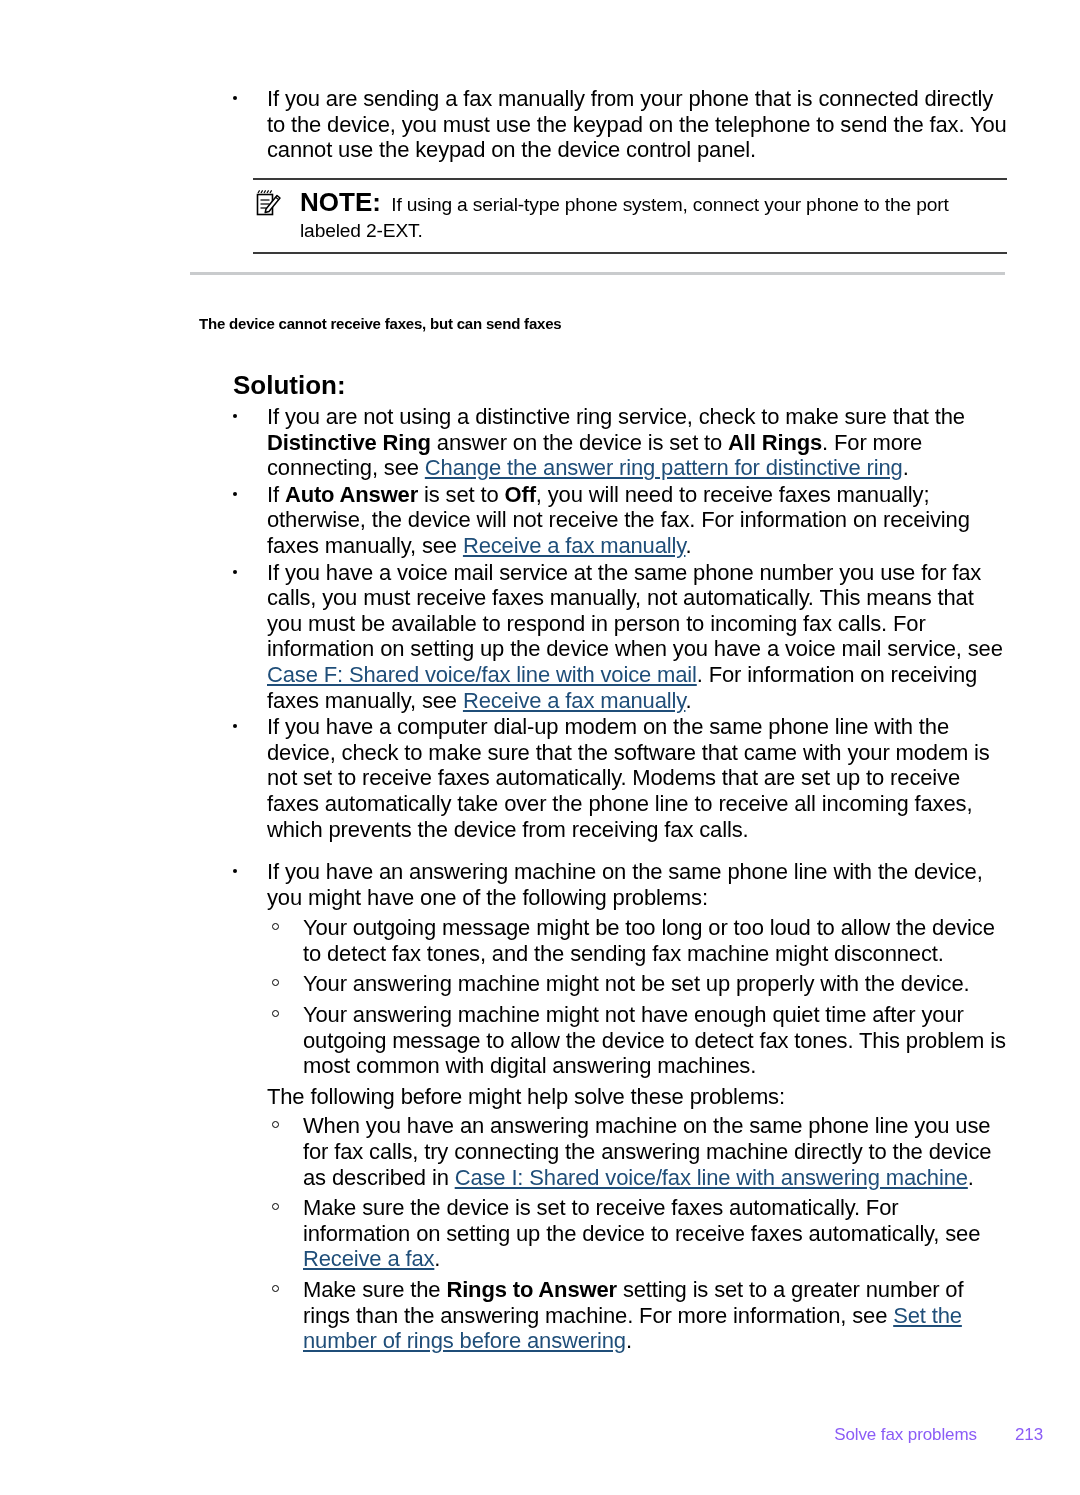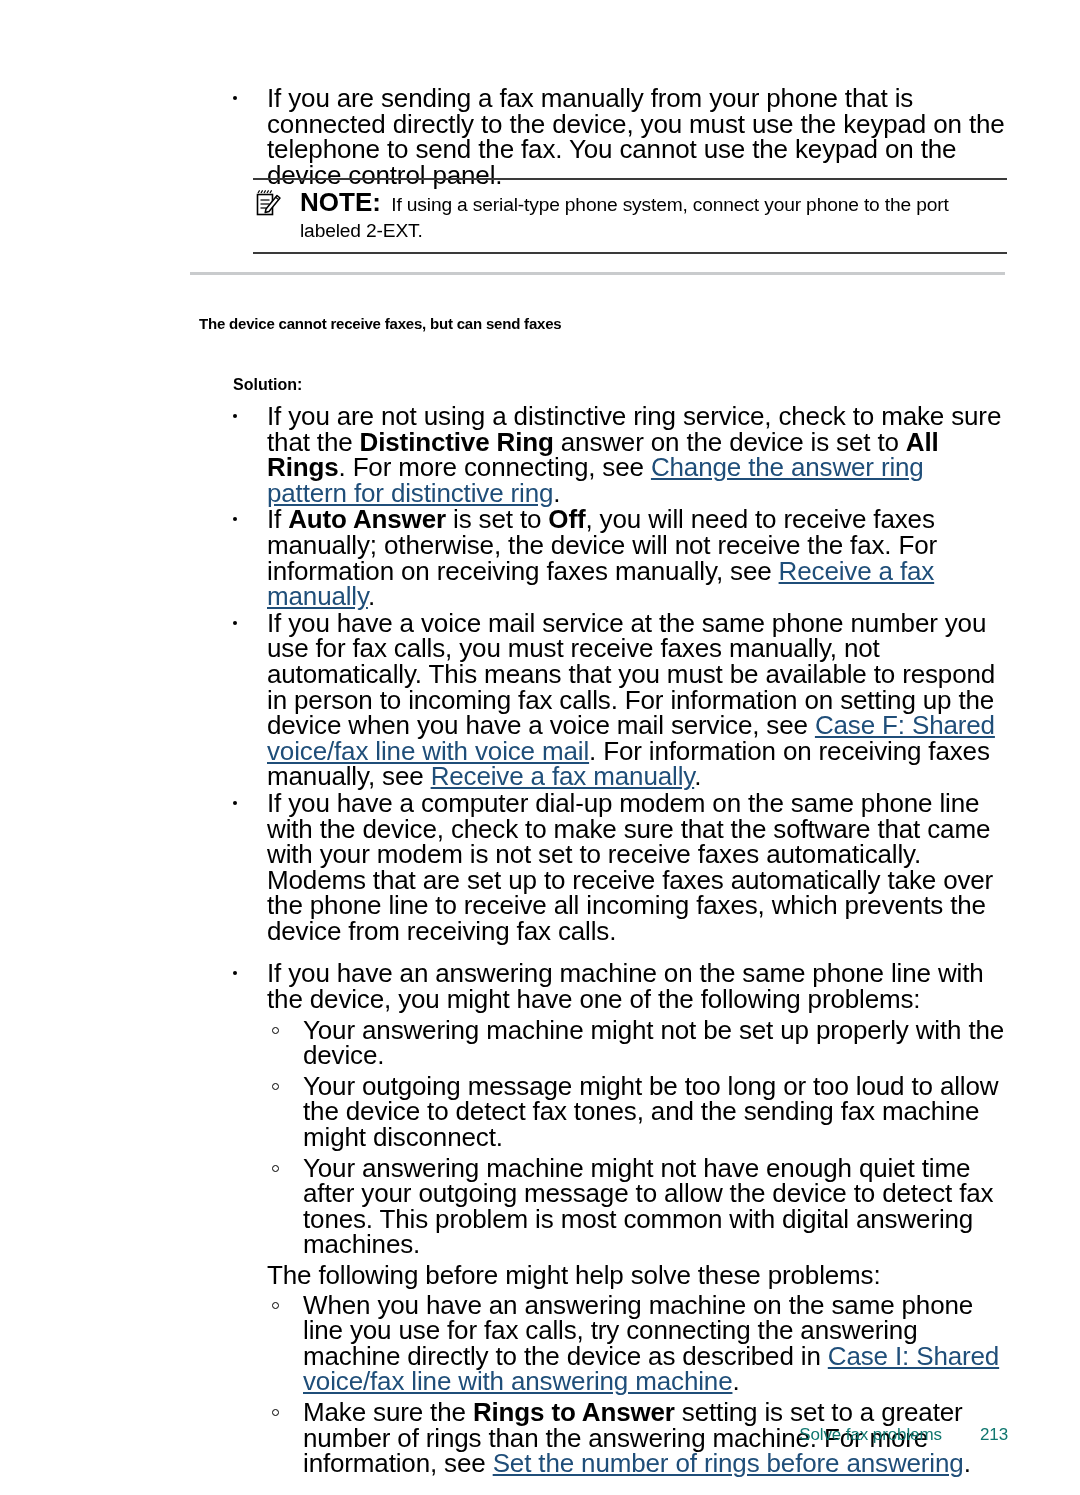--- a/index.html
+++ b/index.html
@@ -26,21 +26,21 @@
   
   .content {
     position: absolute;
     left: 190px;
     top: 86px;
     width: 818px;
   }
 
   
   .body-text {
-    font-size: 26px;
+    font-size: 22px;
     line-height: 25.6px;
     letter-spacing: -0.15px;
     color: #000;
   }
 
   
   .bullet {
     position: relative;
     padding-left: 77px;   
     margin: 0 0 1px 0;
@@ -96,21 +96,21 @@
     position: absolute;
     left: 199px;
     top: 311px;
     font-size: 15px;
     font-weight: bold;
     letter-spacing: -0.2px;
     line-height: 26px;
   }
   .solution-label {
     padding-left: 43px;
-    font-size: 16px;
+    font-size: 26px;
     font-weight: bold;
     line-height: 26px;
     margin: 0 0 6px 0;
   }
 
   b, .b { font-weight: bold; }
 
   
   a.doclink, .doclink {
     color: #1F4E79;
@@ -164,25 +164,25 @@
     background: #c9cbcd;
   }
 
   
   .footer {
     position: absolute;
     left: 0;
     top: 1425px;
     width: 1080px;
     text-align: right;
-    padding-right: 72px;
+    padding-right: 37px;
     box-sizing: border-box;
     font-size: 17px;
     letter-spacing: -0.1px;
-    color: #0f766e;
+    color: #8b5cf6;
   }
   .footer .ftitle { margin-right: 38px; }
 </style>
 </head>
 <body>
 
 <div class="page">
 
   <div class="content" style="top:86px;">
     <div class="bullet body-text">
@@ -238,38 +238,42 @@
       <span>If you have a computer dial-up modem on the same phone line with the device, check to make sure that the software that came with your modem is not set to receive faxes automatically. Modems that are set up to receive faxes automatically take over the phone line to receive all incoming faxes, which prevents the device from receiving fax calls.</span>
     </div>
 
     <div class="bullet body-text" style="margin-bottom:5px;margin-top:17px;">
       <span class="marker"><span class="dot"></span></span>
       <span>If you have an answering machine on the same phone line with the device, you might have one of the following problems:</span>
     </div>
 
     <div class="subbullet body-text">
       <span class="marker"><span class="ring"></span></span>
+      <span>Your outgoing message might be too long or too loud to allow the device to detect fax tones, and the sending fax machine might disconnect.</span>
+    </div>
+    <div class="subbullet body-text">
+      <span class="marker"><span class="ring"></span></span>
       <span>Your answering machine might not be set up properly with the device.</span>
     </div>
     <div class="subbullet body-text">
       <span class="marker"><span class="ring"></span></span>
-      <span>Your outgoing message might be too long or too loud to allow the device to detect fax tones, and the sending fax machine might disconnect.</span>
-    </div>
-    <div class="subbullet body-text">
-      <span class="marker"><span class="ring"></span></span>
       <span>Your answering machine might not have enough quiet time after your outgoing message to allow the device to detect fax tones. This problem is most common with digital answering machines.</span>
     </div>
 
     <div class="indent-para body-text">The following before might help solve these problems:</div>
 
     <div class="subbullet body-text">
       <span class="marker"><span class="ring"></span></span>
       <span>When you have an answering machine on the same phone line you use for fax calls, try connecting the answering machine directly to the device as described in </span><a class="doclink">Case I: Shared voice/fax line with answering machine</a><span>.</span>
     </div>
 
+    <div class="subbullet body-text">
+      <span class="marker"><span class="ring"></span></span>
+      <span>Make sure the device is set to receive faxes automatically. For information on setting up the device to receive faxes automatically, see </span><a class="doclink">Receive a fax</a><span>.</span>
+    </div>
 
     <div class="subbullet body-text">
       <span class="marker"><span class="ring"></span></span>
       <span>Make sure the </span><b>Rings to Answer</b><span> setting is set to a greater number of rings than the answering machine. For more information, see </span><a class="doclink">Set the number of rings before answering</a><span>.</span>
     </div>
 
   </div>
 
   <div class="footer">
     <span class="ftitle">Solve fax problems</span><span>213</span>

